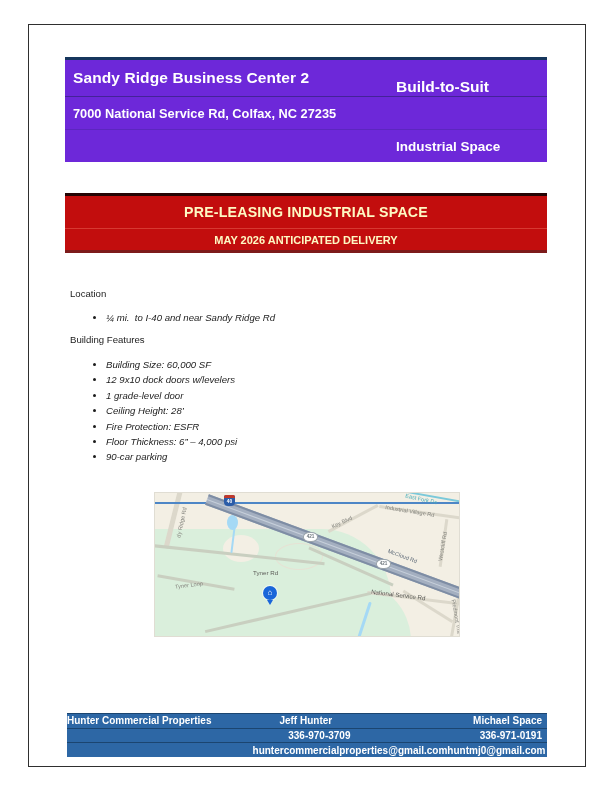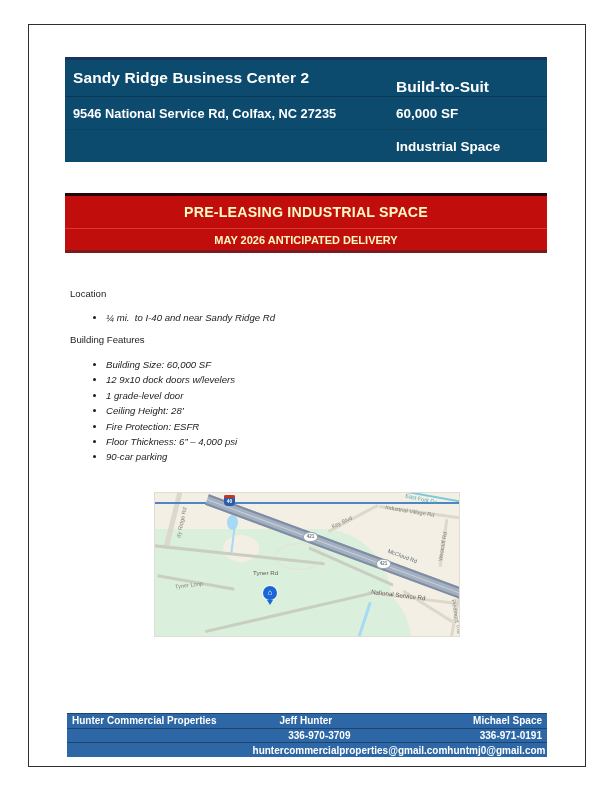--- a/index.html
+++ b/index.html
@@ -5,21 +5,21 @@
   html,body{margin:0;padding:0;}
   body{
     width:612px;height:792px;position:relative;background:#ffffff;
     font-family:"Liberation Sans", sans-serif;overflow:hidden;
   }
   .abs{position:absolute;}
   
   .page-border{left:28px;top:24px;width:556px;height:741px;border:1px solid #2f2f2f;}
 
   
-  .header-box{left:65px;top:57px;width:482px;height:105px;background:#0c4a6e;
+  .header-box{left:65px;top:57px;width:482px;height:105px;background:#6d28d9;
     border-top:3px solid #16365d;box-sizing:border-box;color:#fff;}
   .hrow{display:flex;align-items:center;}
   .hrow1{height:36px;border-bottom:1px solid rgba(8,28,56,.40);}
   .hrow2{height:32px;border-bottom:1px solid rgba(8,28,56,.16);}
   .hrow3{height:33px;}
   .hcol1{width:331px;padding-left:8px;box-sizing:border-box;white-space:nowrap;}
   .hcol2{flex:1;white-space:nowrap;}
   .h-title{font-size:15.5px;font-weight:bold;letter-spacing:.1px;}
   .h-addr{font-size:12.8px;font-weight:bold;}
   .h-tag{font-size:15.5px;font-weight:bold;margin-top:17px;}
@@ -71,37 +71,36 @@
     color:#fff;font-size:8px;text-align:center;line-height:14px;box-shadow:0 0 0 1px rgba(255,255,255,.6);}
   .pin-stem{left:112px;top:106.5px;width:0;height:0;border-left:3px solid transparent;
     border-right:3px solid transparent;border-top:5px solid #1a66d9;}
 
   
   .footer{left:67px;top:713px;width:480px;height:44px;background:#2d67a5;
     border-top:1px solid #1b4570;box-sizing:border-box;color:#fff;
     display:flex;flex-direction:column;font-size:10px;font-weight:bold;}
   .frow{flex:1;display:flex;align-items:center;min-height:0;}
   .frow + .frow{border-top:1px solid #1b4570;padding-left:27px;}
-  .fc1{flex:0 0 35%;padding-left:5px;box-sizing:border-box;white-space:nowrap;}
+  .fc1{flex:0 0 35%;box-sizing:border-box;white-space:nowrap;}
   .fc2{flex:0 0 29.5%;display:flex;justify-content:center;white-space:nowrap;}
   .fc3{flex:1;text-align:right;padding-right:5px;box-sizing:border-box;white-space:nowrap;}
 </style>
 </head>
 <body>
 
 <div class="abs page-border"></div>
 
 <div class="abs header-box">
   <div class="hrow hrow1">
     <div class="hcol1 h-title">Sandy Ridge Business Center 2</div>
     <div class="hcol2 h-tag">Build-to-Suit</div>
   </div>
   <div class="hrow hrow2">
-    <div class="hcol1 h-addr">9546 National Service Rd, Colfax, NC 27235</div>
-    <div class="hcol2 h-sub">60,000 SF</div>
+    <div class="hcol1 h-addr">7000 National Service Rd, Colfax, NC 27235</div>
   </div>
   <div class="hrow hrow3">
     <div class="hcol1"></div>
     <div class="hcol2 h-sub">Industrial Space</div>
   </div>
 </div>
 
 <div class="abs banner">
   <div class="banner-r1">PRE-LEASING INDUSTRIAL SPACE</div>
   <div class="banner-r2">MAY 2026 ANTICIPATED DELIVERY</div>

